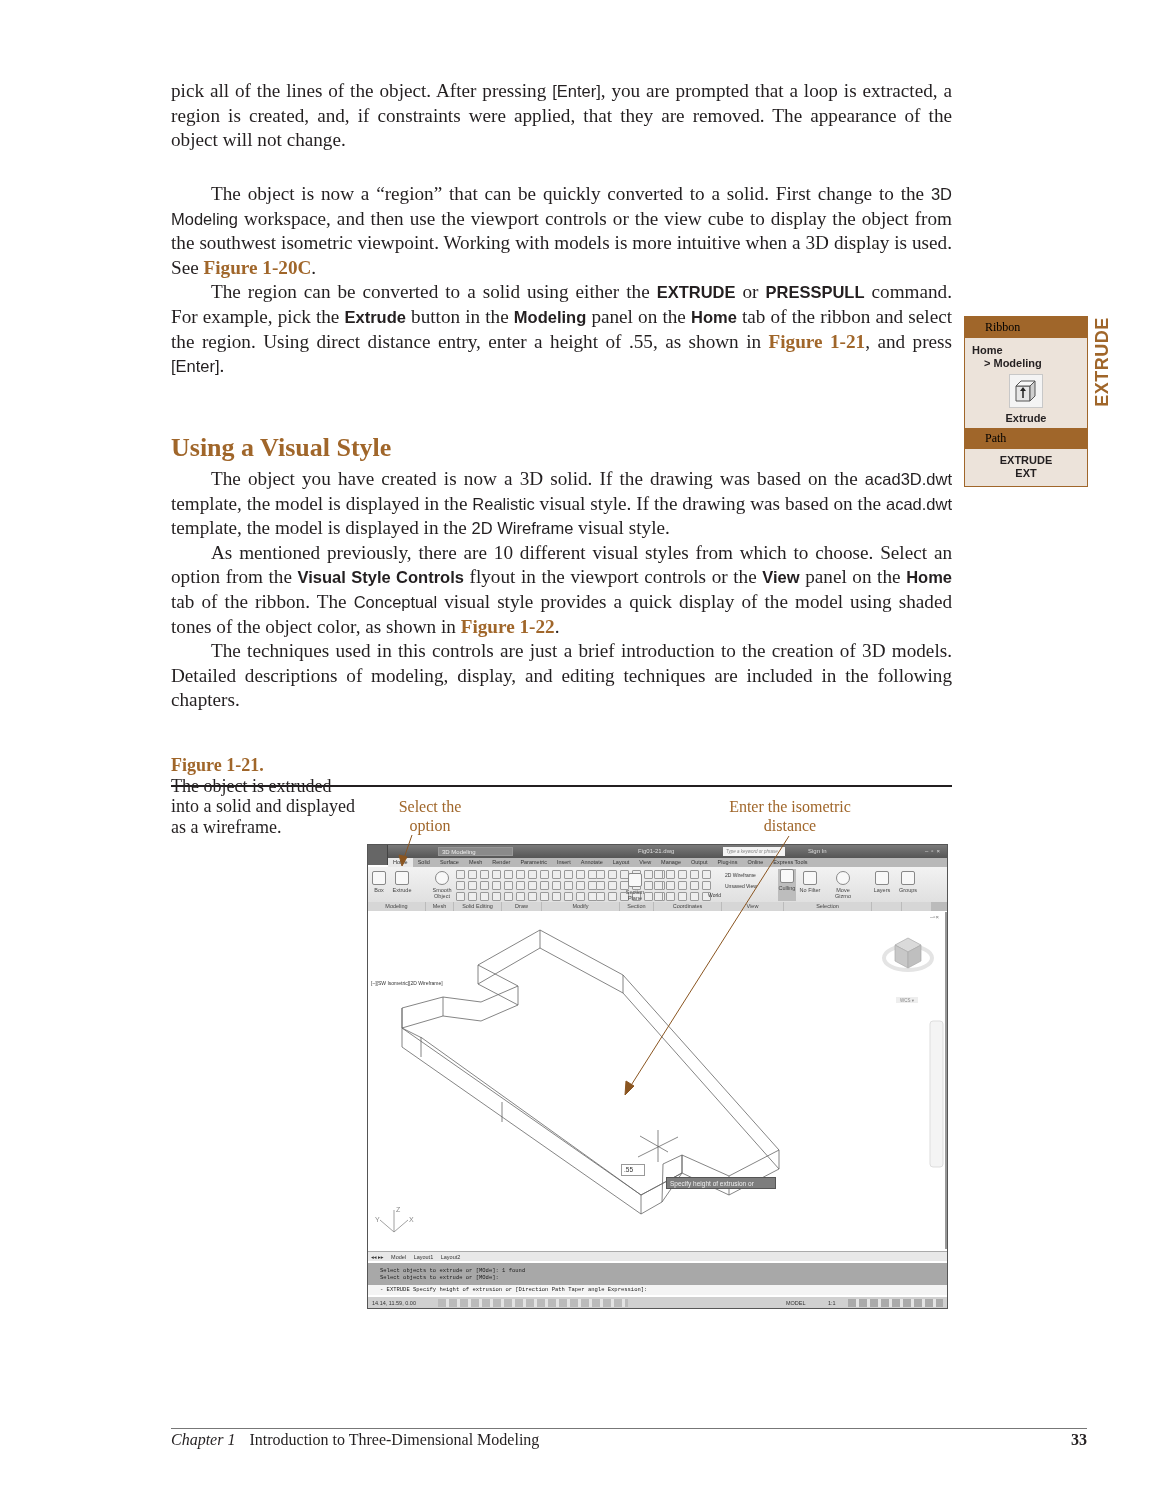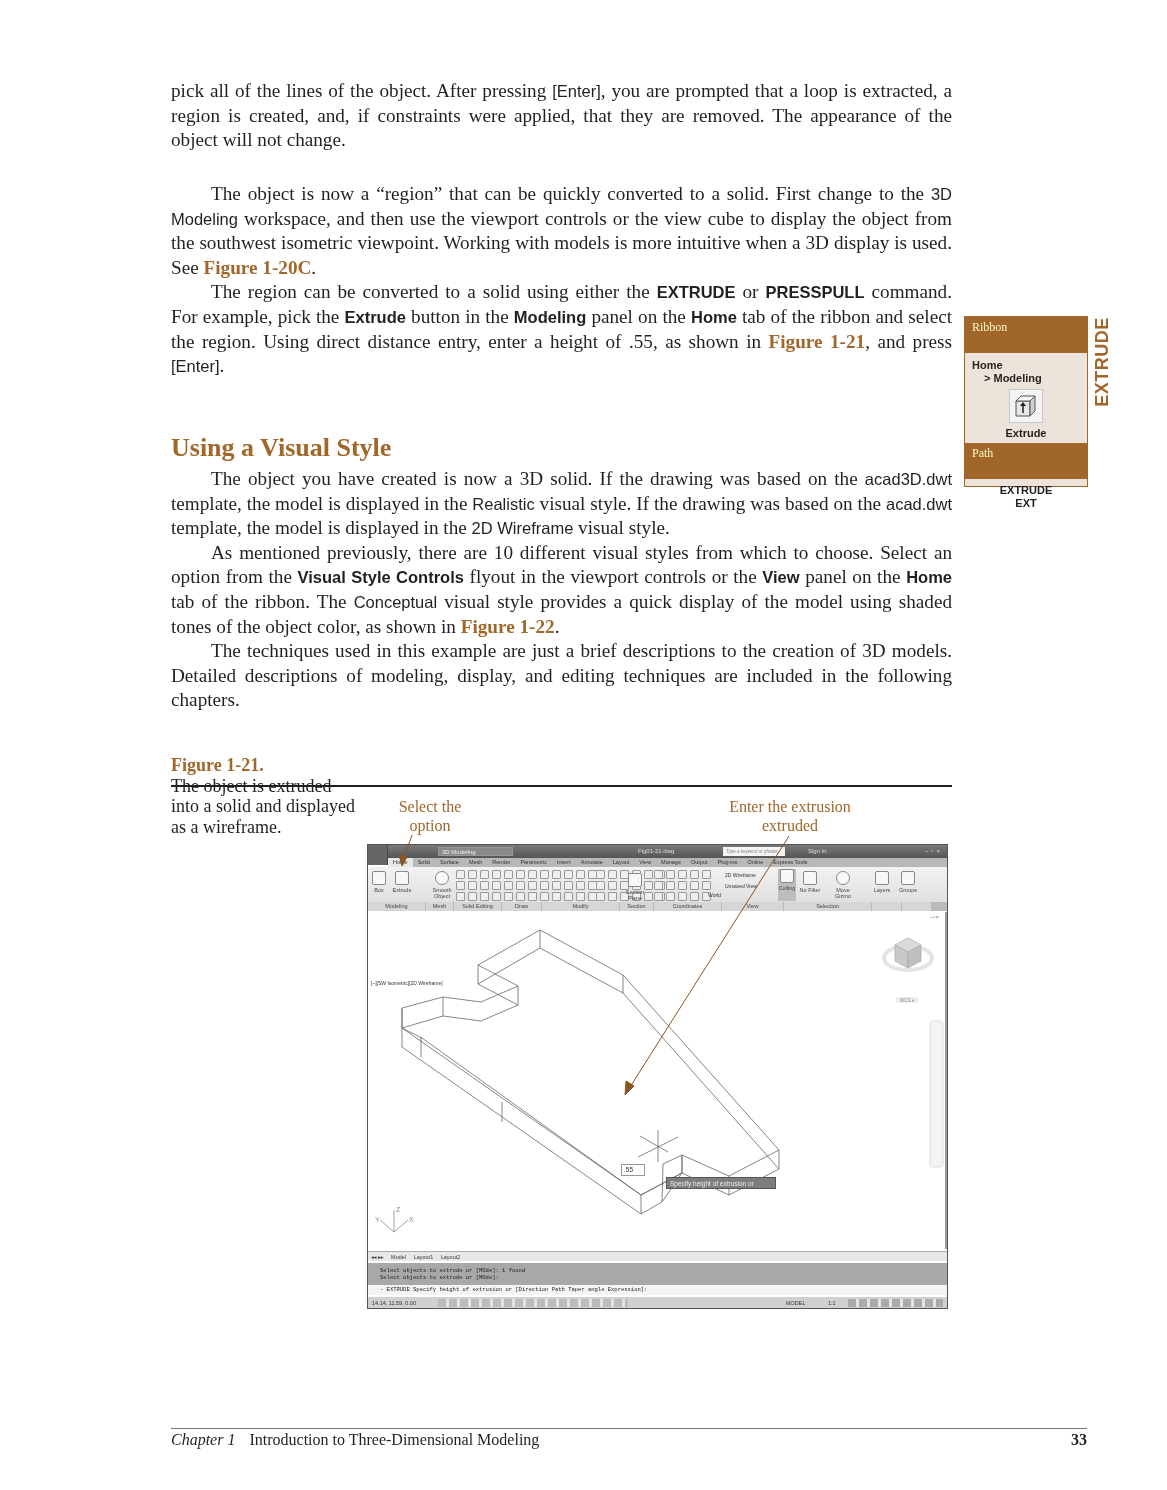--- a/index.html
+++ b/index.html
@@ -9,21 +9,21 @@
   .page-text { position: absolute; left: 171px; width: 781px; font-size: 19.2px; line-height: 24.6px; text-align: justify; }
   .page-text p { margin: 0; }
   .page-text p.indent { text-indent: 40px; }
   .sans { font-family: "Liberation Sans", "DejaVu Sans", sans-serif; font-size: 16.5px; }
   .sansb { font-family: "Liberation Sans", "DejaVu Sans", sans-serif; font-size: 16.5px; font-weight: bold; }
   .figref { color: #a0662a; font-weight: bold; }
   h2.heading { color: #a0662a; font-size: 26px; font-weight: bold; line-height: 30px; margin: 0; text-align: left; }
 
   
   .sidebox { position: absolute; left: 964px; top: 316px; width: 124px; height: 171px; border: 1px solid #a0662a; background: #ece3da; font-family: "Liberation Sans", "DejaVu Sans", sans-serif; }
-  .sidebox .band { background: #a0662a; color: #fef9c3; font-family: "Liberation Serif", serif; font-size: 12px; height: 36px; line-height: 20px; padding-left: 7px; }
+  .sidebox .band { background: #a0662a; color: #000000; font-family: "Liberation Serif", serif; font-size: 12px; height: 21px; line-height: 20px; padding-left: 20px; }
   .sidebox .path { font-size: 11px; font-weight: bold; padding: 6px 0 0 7px; line-height: 13px; }
   .sidebox .path .sub { padding-left: 12px; }
   .sidebox .icon { margin: 4px auto 0 auto; width: 34px; height: 34px; background: #f4f4f4; border: 1px solid #c8c8c8; display: flex; align-items: center; justify-content: center; }
   .sidebox .iconlbl { font-size: 11px; font-weight: bold; text-align: center; margin-top: 4px; height: 16px; }
   .sidebox .type-vals { font-size: 11px; font-weight: bold; text-align: center; line-height: 13px; padding-top: 5px; }
   .vert-label { position: absolute; left: 1090px; top: 316px; width: 24px; height: 92px; }
   .vert-label span { position: absolute; left: 50%; top: 50%; transform: translate(-50%,-50%) rotate(-90deg); font-family: "Liberation Sans", sans-serif; font-weight: bold; color: #a0662a; font-size: 18px; white-space: nowrap; letter-spacing: 0.5px; }
 
   
   .fig-rule { position: absolute; left: 171px; top: 785px; width: 781px; height: 2px; background: #231f20; }
@@ -81,21 +81,21 @@
 </div>
 
 <div class="page-text" style="top:433px;">
   <h2 class="heading">Using a Visual Style</h2>
   <p class="indent" style="margin-top:4px;">
     <span>The object you have created is now a 3D solid. If the drawing was based on the </span><span class="sans">acad3D.dwt</span><span> template, the model is displayed in the </span><span class="sans">Realistic</span><span> visual style. If the drawing was based on the </span><span class="sans">acad.dwt</span><span> template, the model is displayed in the </span><span class="sans">2D Wireframe</span><span> visual style.</span>
   </p>
   <p class="indent">
     <span>As mentioned previously, there are 10 different visual styles from which to choose. Select an option from the </span><span class="sansb">Visual Style Controls</span><span> flyout in the viewport controls or the </span><span class="sansb">View</span><span> panel on the </span><span class="sansb">Home</span><span> tab of the ribbon. The </span><span class="sans">Conceptual</span><span> visual style provides a quick display of the model using shaded tones of the object color, as shown in </span><span class="figref">Figure 1-22</span><span>.</span>
   </p>
-  <p class="indent">The techniques used in this example are just a brief descriptions to the creation of 3D models. Detailed descriptions of modeling, display, and editing techniques are included in the following chapters.</p>
+  <p class="indent">The techniques used in this controls are just a brief introduction to the creation of 3D models. Detailed descriptions of modeling, display, and editing techniques are included in the following chapters.</p>
 </div>
 
 <div class="sidebox">
   <div class="band">Ribbon</div>
   <div class="path">
     <div>Home</div>
     <div class="sub">&gt; Modeling</div>
   </div>
   <div class="icon">
     <svg width="26" height="26" viewBox="0 0 26 26">
@@ -116,21 +116,21 @@
 <div class="vert-label">
     <span>EXTRUDE</span>
   </div>
 
 <div class="fig-rule"></div>
 <div class="fig-caption">
   <span class="num">Figure 1-21.</span>
   <span>The object is extruded into a solid and displayed as a wireframe.</span>
 </div>
 <div class="callout" style="left:385px; top:797px; width:90px;">Select the option</div>
-<div class="callout" style="left:715px; top:797px; width:150px;">Enter the extrusion extruded</div>
+<div class="callout" style="left:715px; top:797px; width:150px;">Enter the isometric distance</div>
 
 <div class="cad">
   <div class="titlebar">
     <span style="position:absolute; left:70px; top:2px; width:75px; height:9px; background:#8a8a8a; border:1px solid #999; line-height:8px; padding-left:3px; color:#eee;">3D Modeling</span>
     <span style="position:absolute; left:270px;">Fig01-21.dwg</span>
     <span class="search">Type a keyword or phrase</span>
     <span style="position:absolute; left:440px;">Sign In</span>
     <span style="position:absolute; right:4px; letter-spacing:3px;">–▫×</span>
   </div>
   <div class="appbtn"></div>

